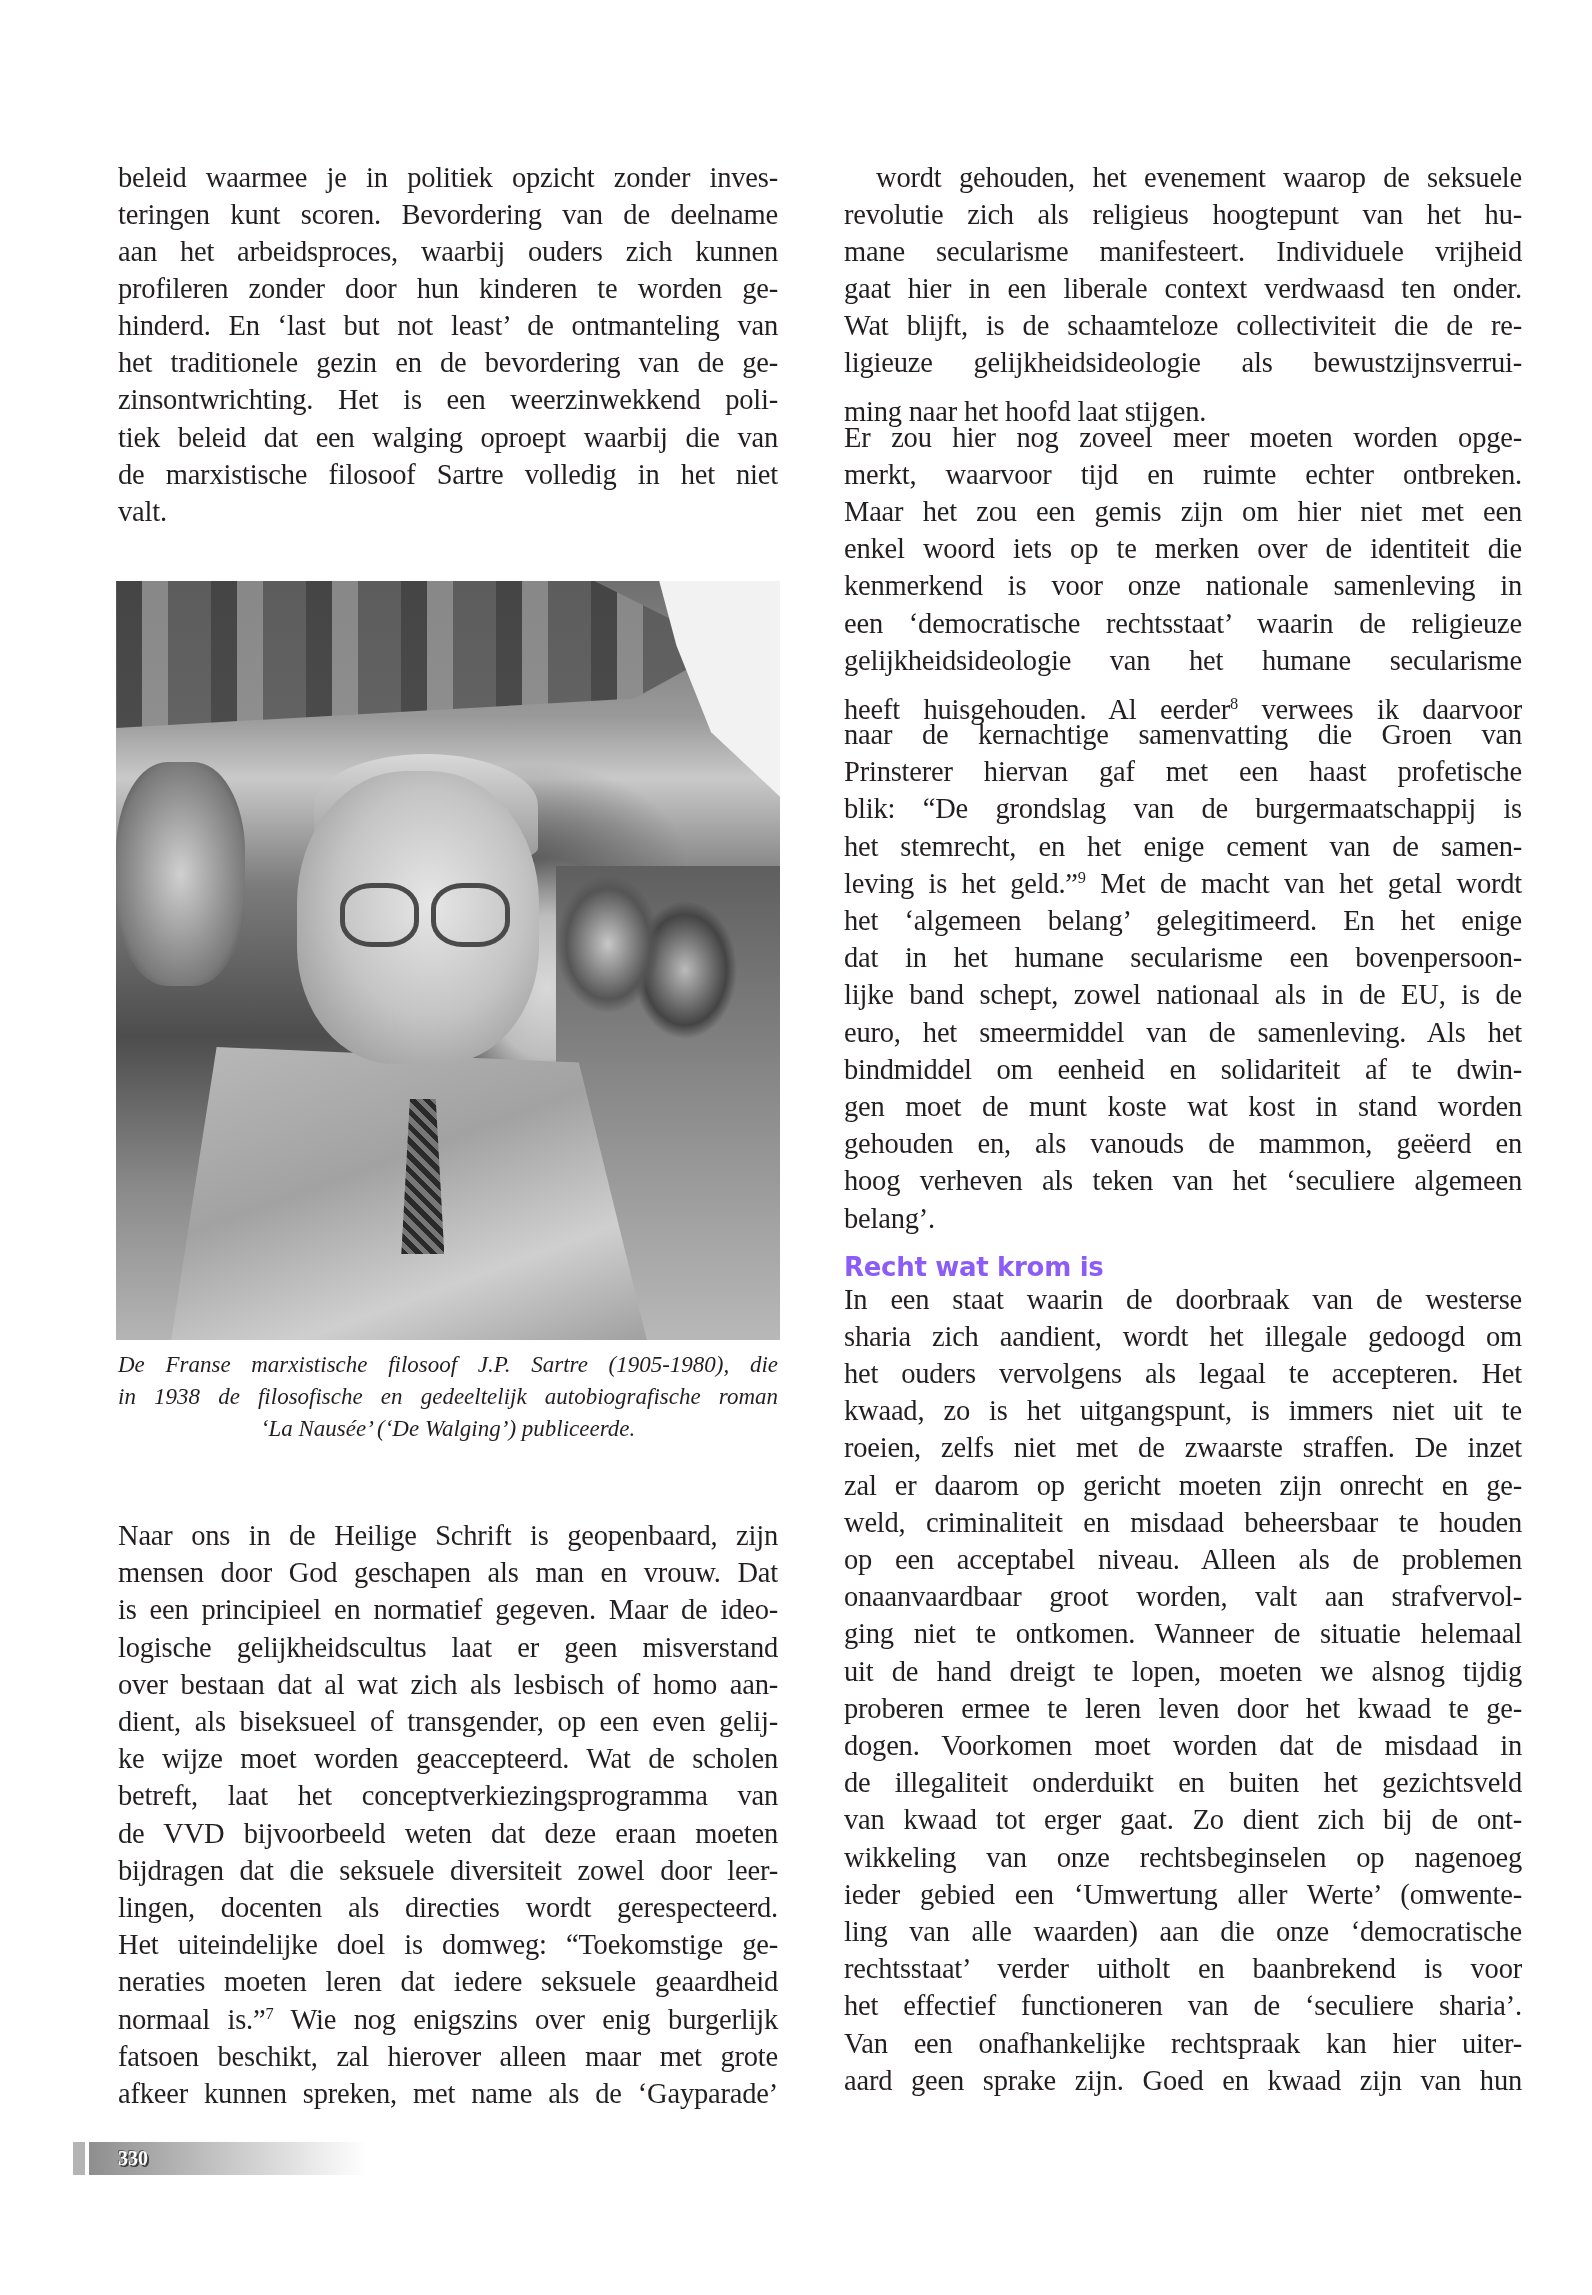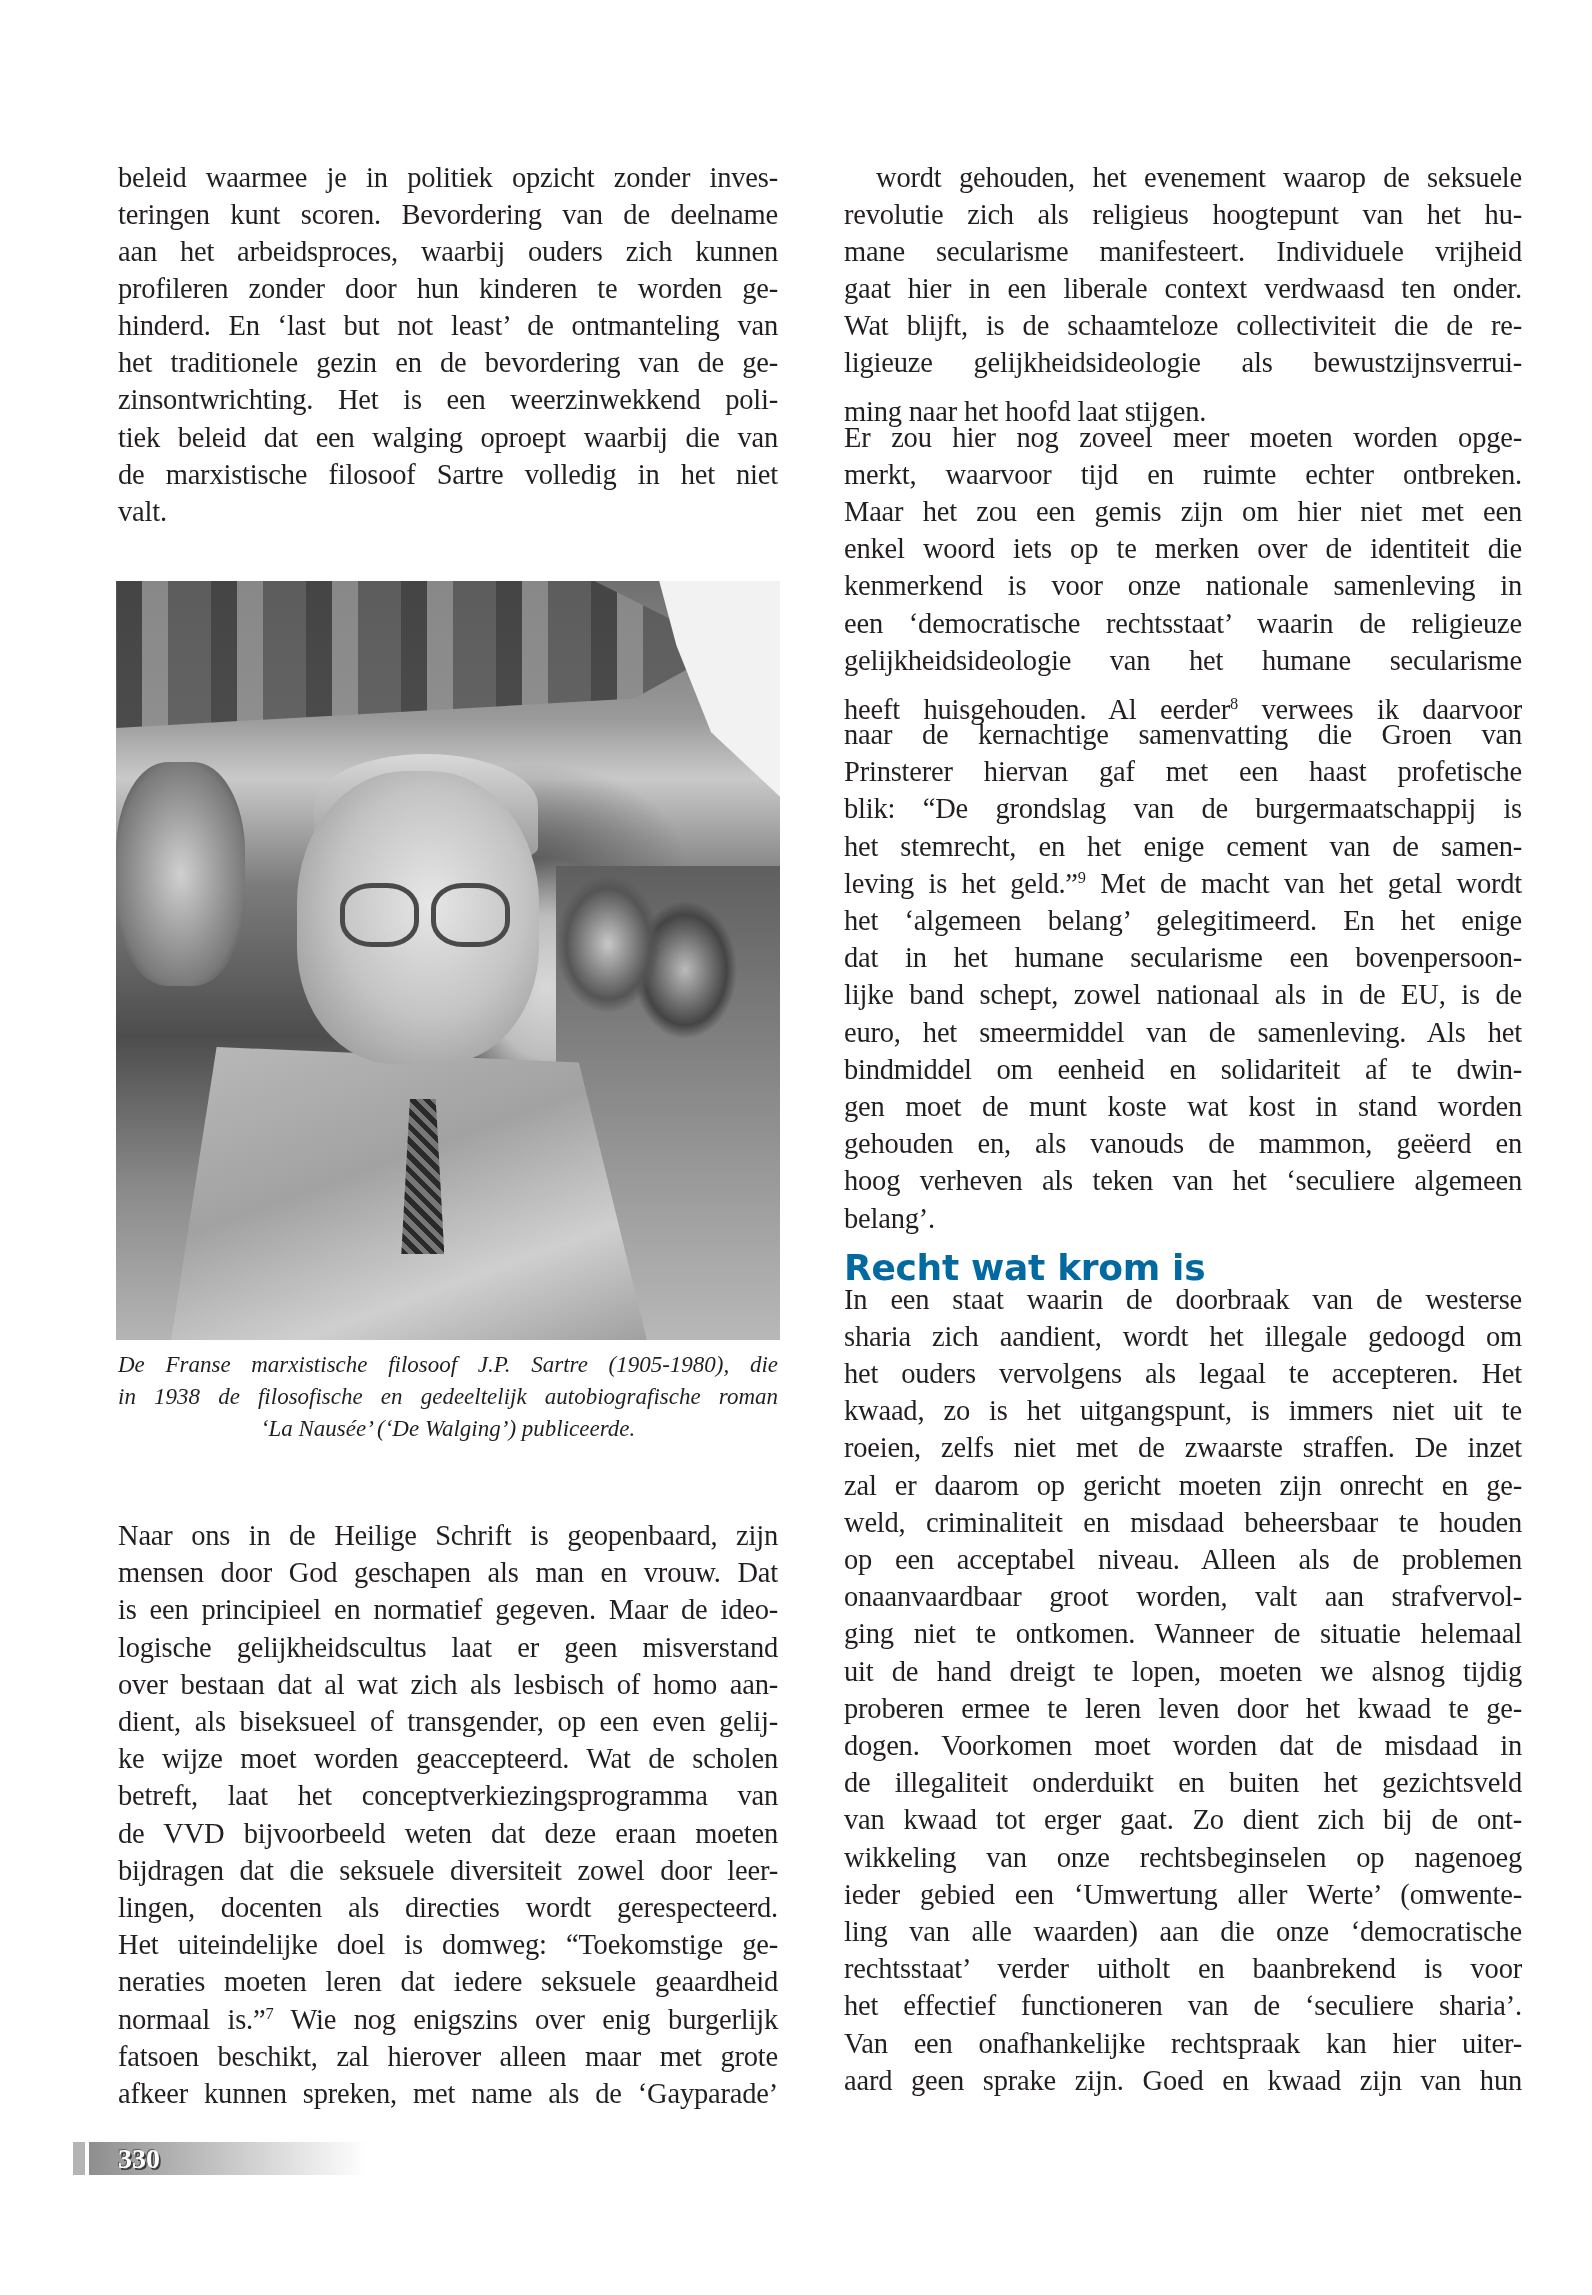--- a/index.html
+++ b/index.html
@@ -21,22 +21,22 @@
     position: absolute; left: 0; right: 0;
     font-family: "Liberation Serif", "DejaVu Serif", serif;
     font-style: italic; font-size: 23px; line-height: 32px; height: 32px;
     color: #231f20; white-space: nowrap;
     text-align: justify; text-align-last: justify;
   }
   .caption-line.center { text-align: center; text-align-last: center; }
   .section-heading {
     position: absolute; left: 0;
     font-family: "DejaVu Sans", "Liberation Sans", sans-serif;
-    font-weight: bold; font-size: 36px; line-height: 35px;
-    color: #0369a1; letter-spacing: -0.3px;
+    font-weight: bold; font-size: 26px; line-height: 35px;
+    color: #8b5cf6; letter-spacing: -0.3px;
   }
   sup { font-size: 16.4px; line-height: 0; vertical-align: 10.4px; }
   .photo {
     position: absolute; left: 117px; top: 581px; width: 664px; height: 759px;
     overflow: hidden;
     background:
       radial-gradient(ellipse 104px 129px at 431px 406px, #d8d8d8 0%, #bdbdbd 55%, rgba(0,0,0,0) 100%),
       radial-gradient(ellipse 224px 147px at 414px 285px, #5a5a5a 0%, rgba(0,0,0,0) 70%),
       linear-gradient(180deg, #6f6f6f 0%, #9a9a9a 18%, #c9c9c9 26%, #7c7c7c 40%, #4d4d4d 60%, #8a8a8a 80%, #b5b5b5 100%);
   }
@@ -57,21 +57,21 @@
   .photo .tie { position: absolute; left: 285px; top: 518px; width: 43px; height: 155px; background: repeating-linear-gradient(45deg, #2a2a2a 0 5.2px, #777 5.2px 10.4px); clip-path: polygon(20% 0, 80% 0, 100% 100%, 0 100%); }
   .photo .left-face { position: absolute; left: 0; top: 181px; width: 129px; height: 224px; border-radius: 40%; background: radial-gradient(ellipse, #d0d0d0 0%, #7a7a7a 70%, #2e2e2e 100%); }
   .photo .right-crowd { position: absolute; right: 0; top: 285px; width: 224px; height: 474px;
     background: radial-gradient(ellipse 52px 69px at 52px 78px, #c8c8c8, #555 80%, rgba(0,0,0,0)), radial-gradient(ellipse 52px 69px at 129px 104px, #bbb, #444 80%, rgba(0,0,0,0)), linear-gradient(180deg, #5f5f5f, #b8b8b8); }
   .page-number-bar { position: absolute; left: 73px; top: 2142px; width: 293px; height: 33px; }
   .page-number-bar .stripe { position: absolute; left: 0; top: 0; width: 12px; height: 33px; background: #b4b4b4; }
   .page-number-bar .grad { position: absolute; left: 15.5px; top: 0; width: 278px; height: 33px;
     background: linear-gradient(90deg, #8e8e8e 0%, #c2c2c2 45%, #ffffff 100%); }
   .page-number {
     position: absolute; left: 45px; top: 0; line-height: 33px;
-    font-family: "Liberation Serif", "DejaVu Serif", serif; font-weight: bold; font-size: 28px;
+    font-family: "Liberation Serif", "DejaVu Serif", serif; font-weight: bold; font-size: 20px;
     color: #ffffff; text-shadow: 1.7px 1.7px 0 #3a3a3a, -0.9px -0.9px 0 #5a5a5a;
   }
 </style>
 </head>
 <body>
 
 <div class="page">
 
   <div class="col col-left" style="top:0;height:2295px;">
     <div id="lp1">

